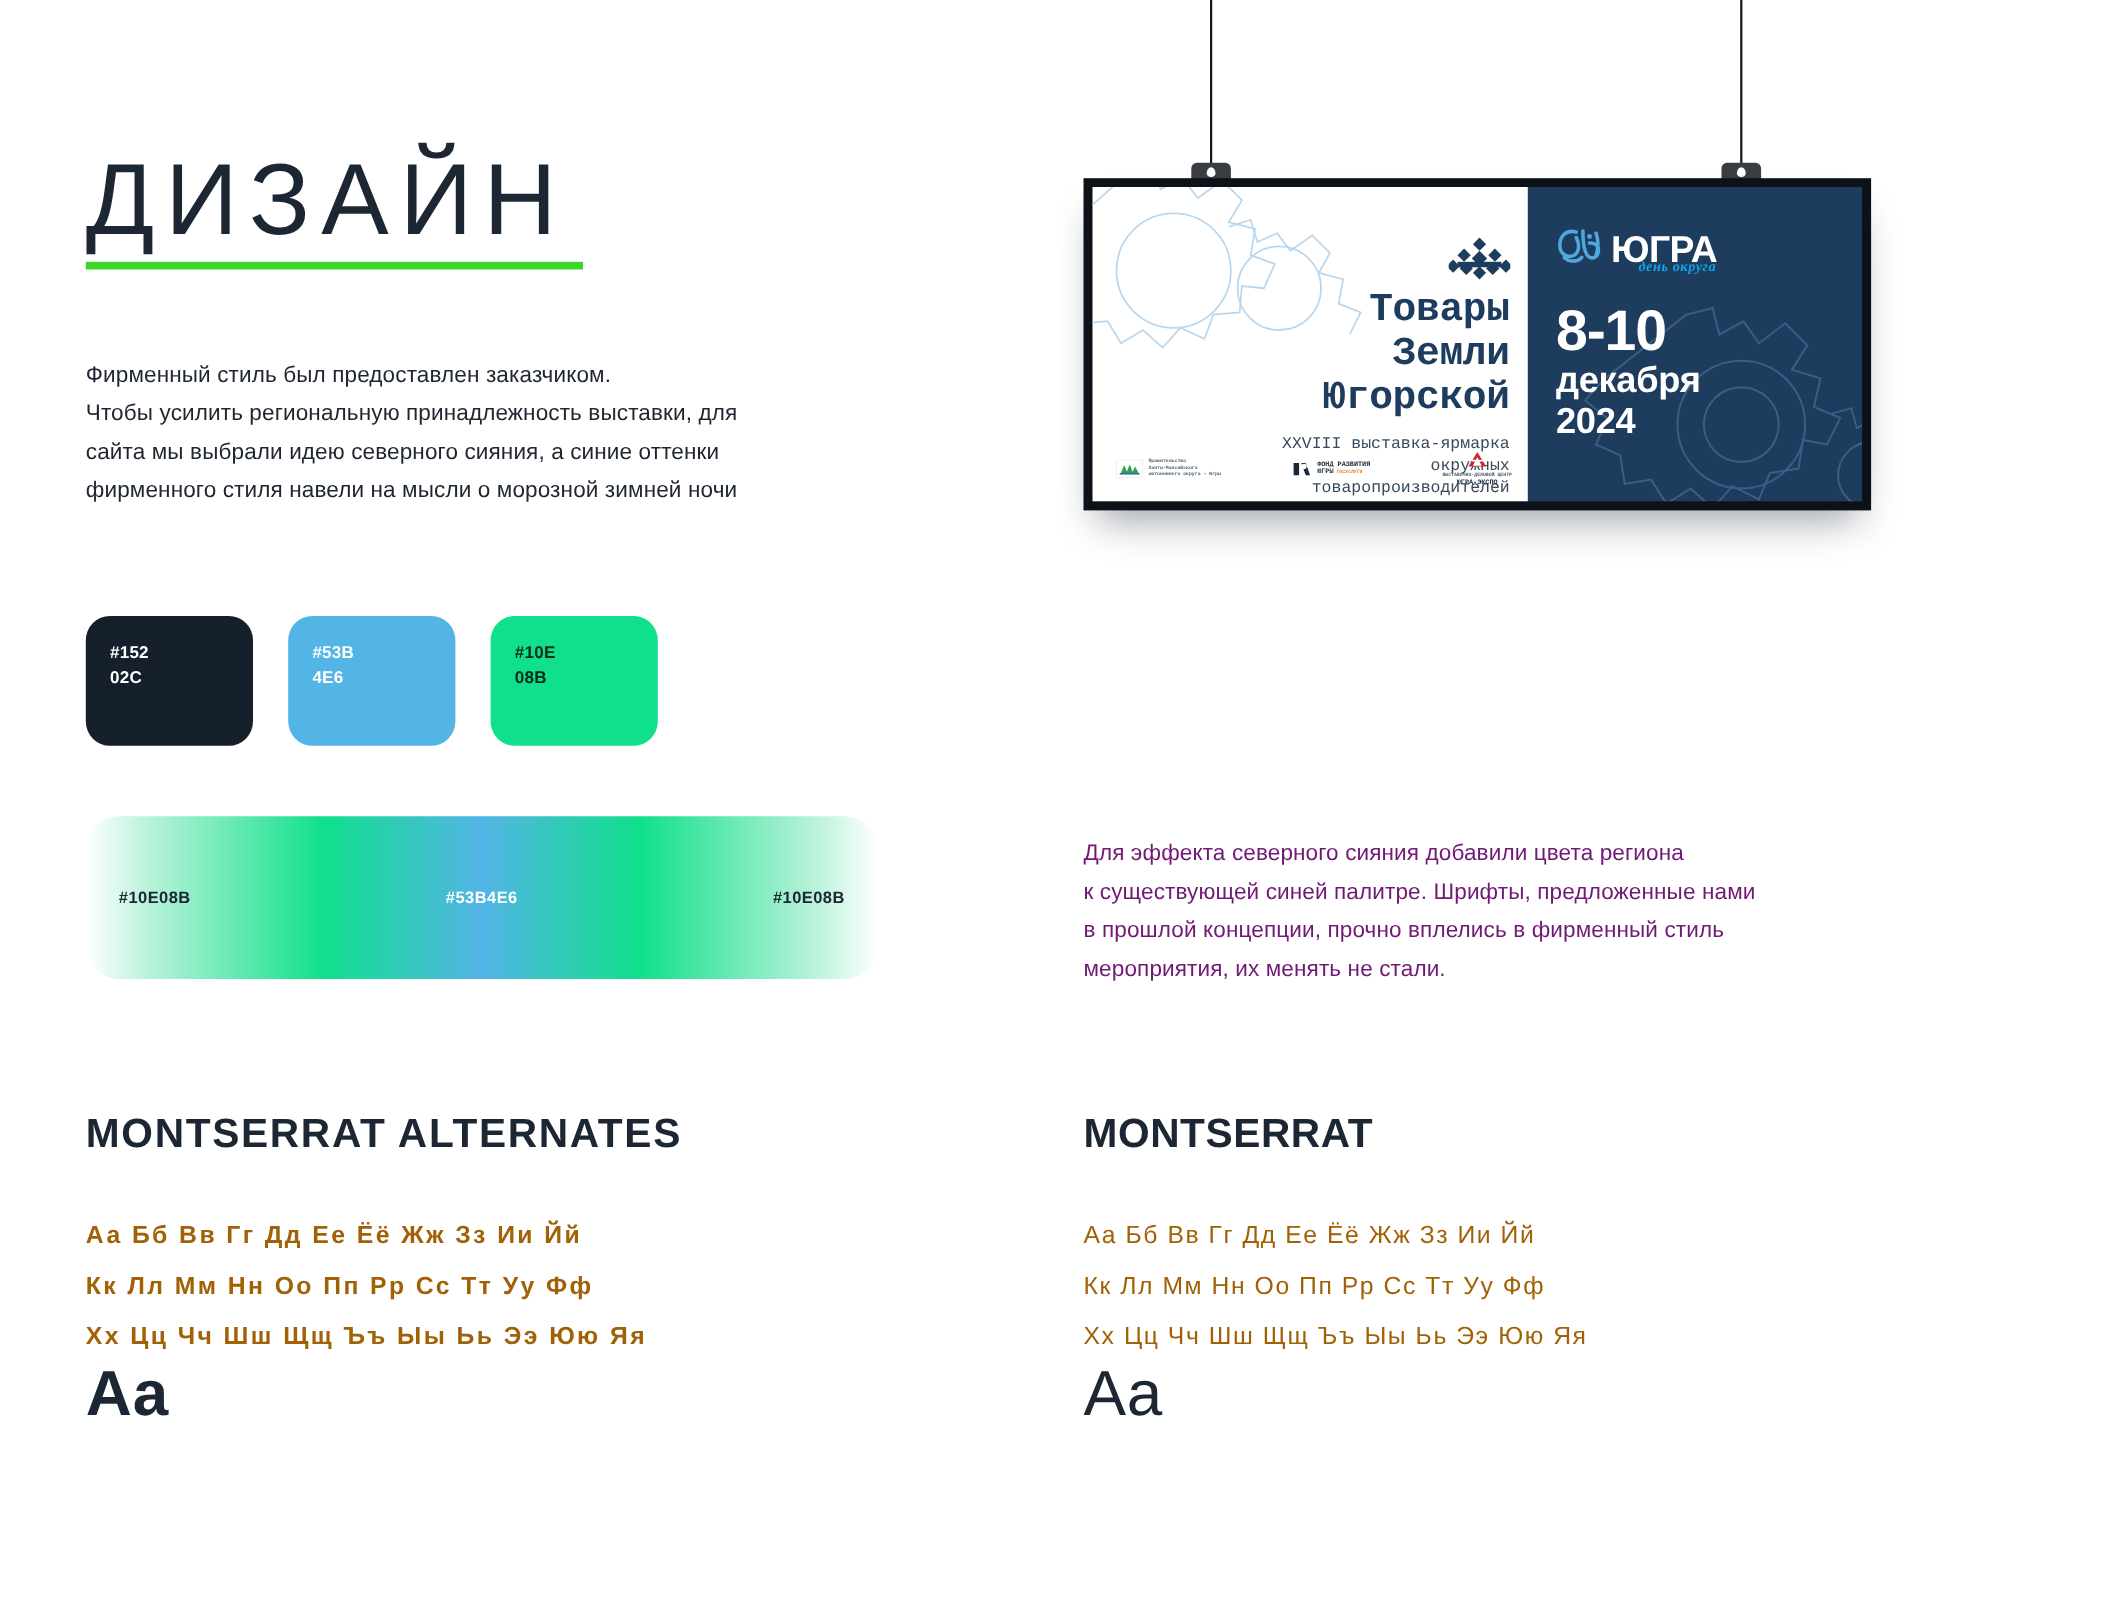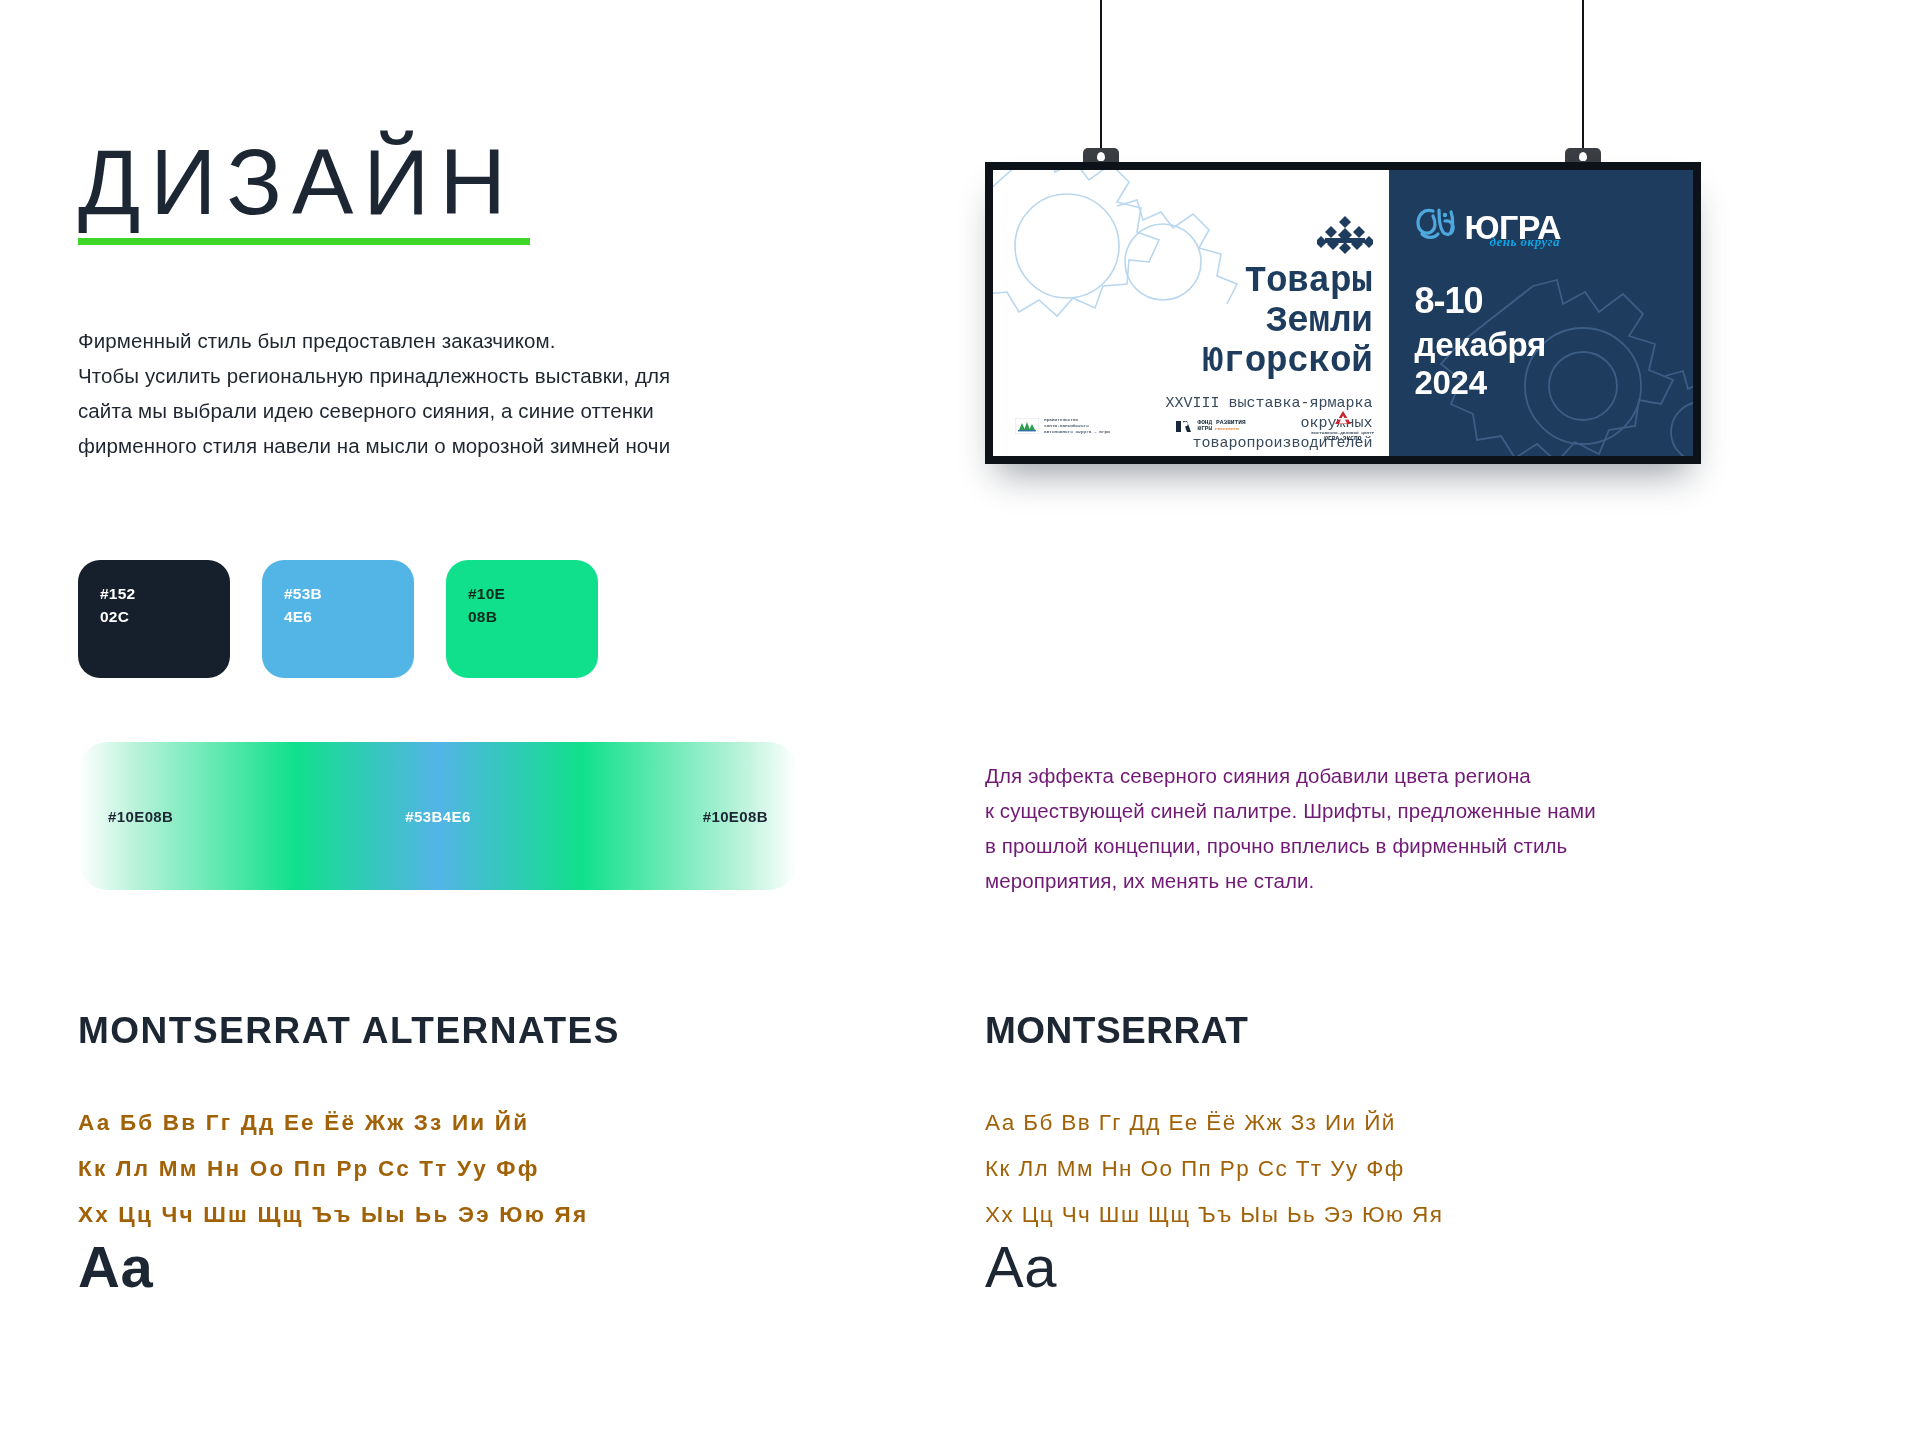--- a/index.html
+++ b/index.html
@@ -164,21 +164,21 @@
   .yugra-word {
     font-size: 34px; font-weight: 800; color:#ffffff; letter-spacing: -.5px;
     line-height: 30px; position:relative;
   }
   .yugra-script {
     position:absolute; right: 1px; bottom: -15px;
     font-family: Liberation Serif, serif; font-style: italic;
     font-size: 13px; color:#0ea5e9; letter-spacing: .5px;
   }
   .date-big {
-    font-size: 36px; font-weight: 800; color:#ffffff; line-height: 50px;
+    font-size: 52px; font-weight: 800; color:#ffffff; line-height: 50px;
     letter-spacing: -1px; margin-top: 34px;
   }
   .date-month {
     font-size: 33px; font-weight: 700; color:#ffffff; line-height: 38px;
     letter-spacing: -.3px;
   }
   .date-year {
     font-size: 33px; font-weight: 700; color:#ffffff; line-height: 38px;
     letter-spacing: -.3px;
   }

